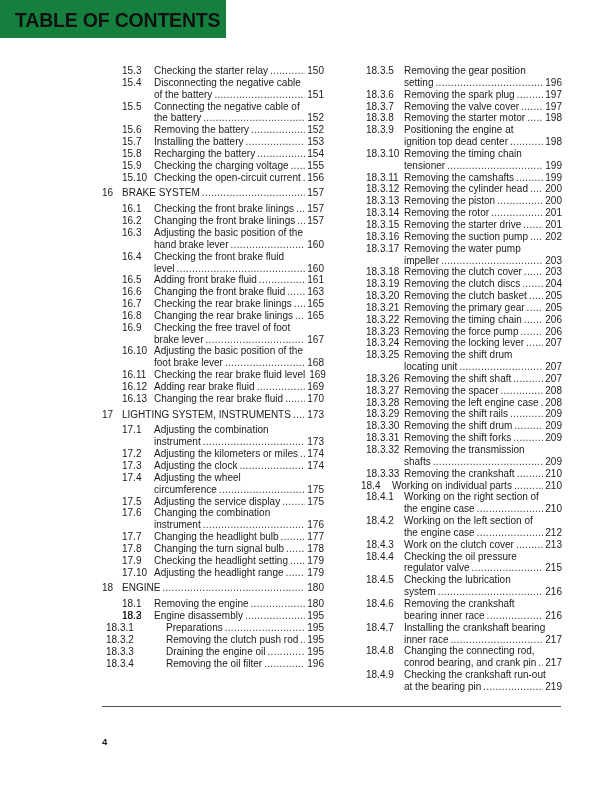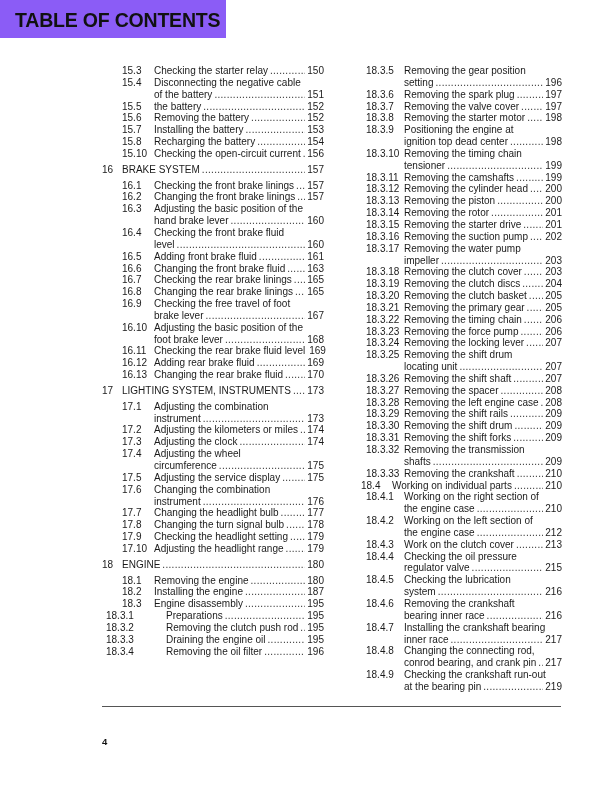--- a/index.html
+++ b/index.html
@@ -2,21 +2,21 @@
 <html><head>
 <meta charset="utf-8">
 <style>
   html, body { margin: 0; padding: 0; }
   body {
     width: 612px; height: 792px; position: relative; background: #ffffff;
     font-family: "Liberation Sans", sans-serif; color: #1a1a1a; overflow: hidden;
   }
   .title-bar {
     position: absolute; left: 0; top: 0; width: 226px; height: 38px;
-    background: #8b5cf6;
+    background: #15803d;
   }
   .title-text {
     position: absolute; left: 15px; top: 9px; font-size: 19.5px; font-weight: bold;
     color: #111; letter-spacing: -0.2px; white-space: nowrap;
   }
   .col { position: absolute; top: 65px; font-size: 10px; line-height: 11.85px; }
   .col.left { left: 102px; width: 222px; }
   .col.right { left: 361px; width: 201px; }
   .entry { position: relative; }
   .entry .num { position: absolute; left: 0; top: 0; white-space: nowrap; }
@@ -80,20 +80,23 @@
           <span class="txt">of the battery</span>
           <span class="dots"></span>
           <span class="pg">151</span>
         </div>
       </div>
     </div>
     <div class="entry sub">
       <span class="num">15.5</span>
       <div class="body">
         <div class="line">
+          <span class="txt">Connecting the negative cable of</span>
+        </div>
+        <div class="line">
           <span class="txt">the battery</span>
           <span class="dots"></span>
           <span class="pg">152</span>
         </div>
       </div>
     </div>
     <div class="entry sub">
       <span class="num">15.6</span>
       <div class="body">
         <div class="line">
@@ -113,20 +116,30 @@
         </div>
       </div>
     </div>
     <div class="entry sub">
       <span class="num">15.8</span>
       <div class="body">
         <div class="line">
           <span class="txt">Recharging the battery</span>
           <span class="dots"></span>
           <span class="pg">154</span>
+        </div>
+      </div>
+    </div>
+    <div class="entry sub">
+      <span class="num">15.9</span>
+      <div class="body">
+        <div class="line">
+          <span class="txt">Checking the charging voltage</span>
+          <span class="dots"></span>
+          <span class="pg">155</span>
         </div>
       </div>
     </div>
     <div class="entry sub">
       <span class="num">15.10</span>
       <div class="body">
         <div class="line">
           <span class="txt">Checking the open-circuit current</span>
           <span class="dots"></span>
           <span class="pg">156</span>
@@ -419,27 +432,20 @@
       <div class="body">
         <div class="line">
           <span class="txt">Removing the engine</span>
           <span class="dots"></span>
           <span class="pg">180</span>
         </div>
       </div>
     </div>
     <div class="entry sub">
       <span class="num">18.2</span>
-      <div class="body">
-        <div class="line">
-          <span class="txt">Installing the engine</span>
-          <span class="dots"></span>
-          <span class="pg">187</span>
-        </div>
-      </div>
     </div>
     <div class="entry sub">
       <span class="num">18.3</span>
       <div class="body">
         <div class="line">
           <span class="txt">Engine disassembly</span>
           <span class="dots"></span>
           <span class="pg">195</span>
         </div>
       </div>

